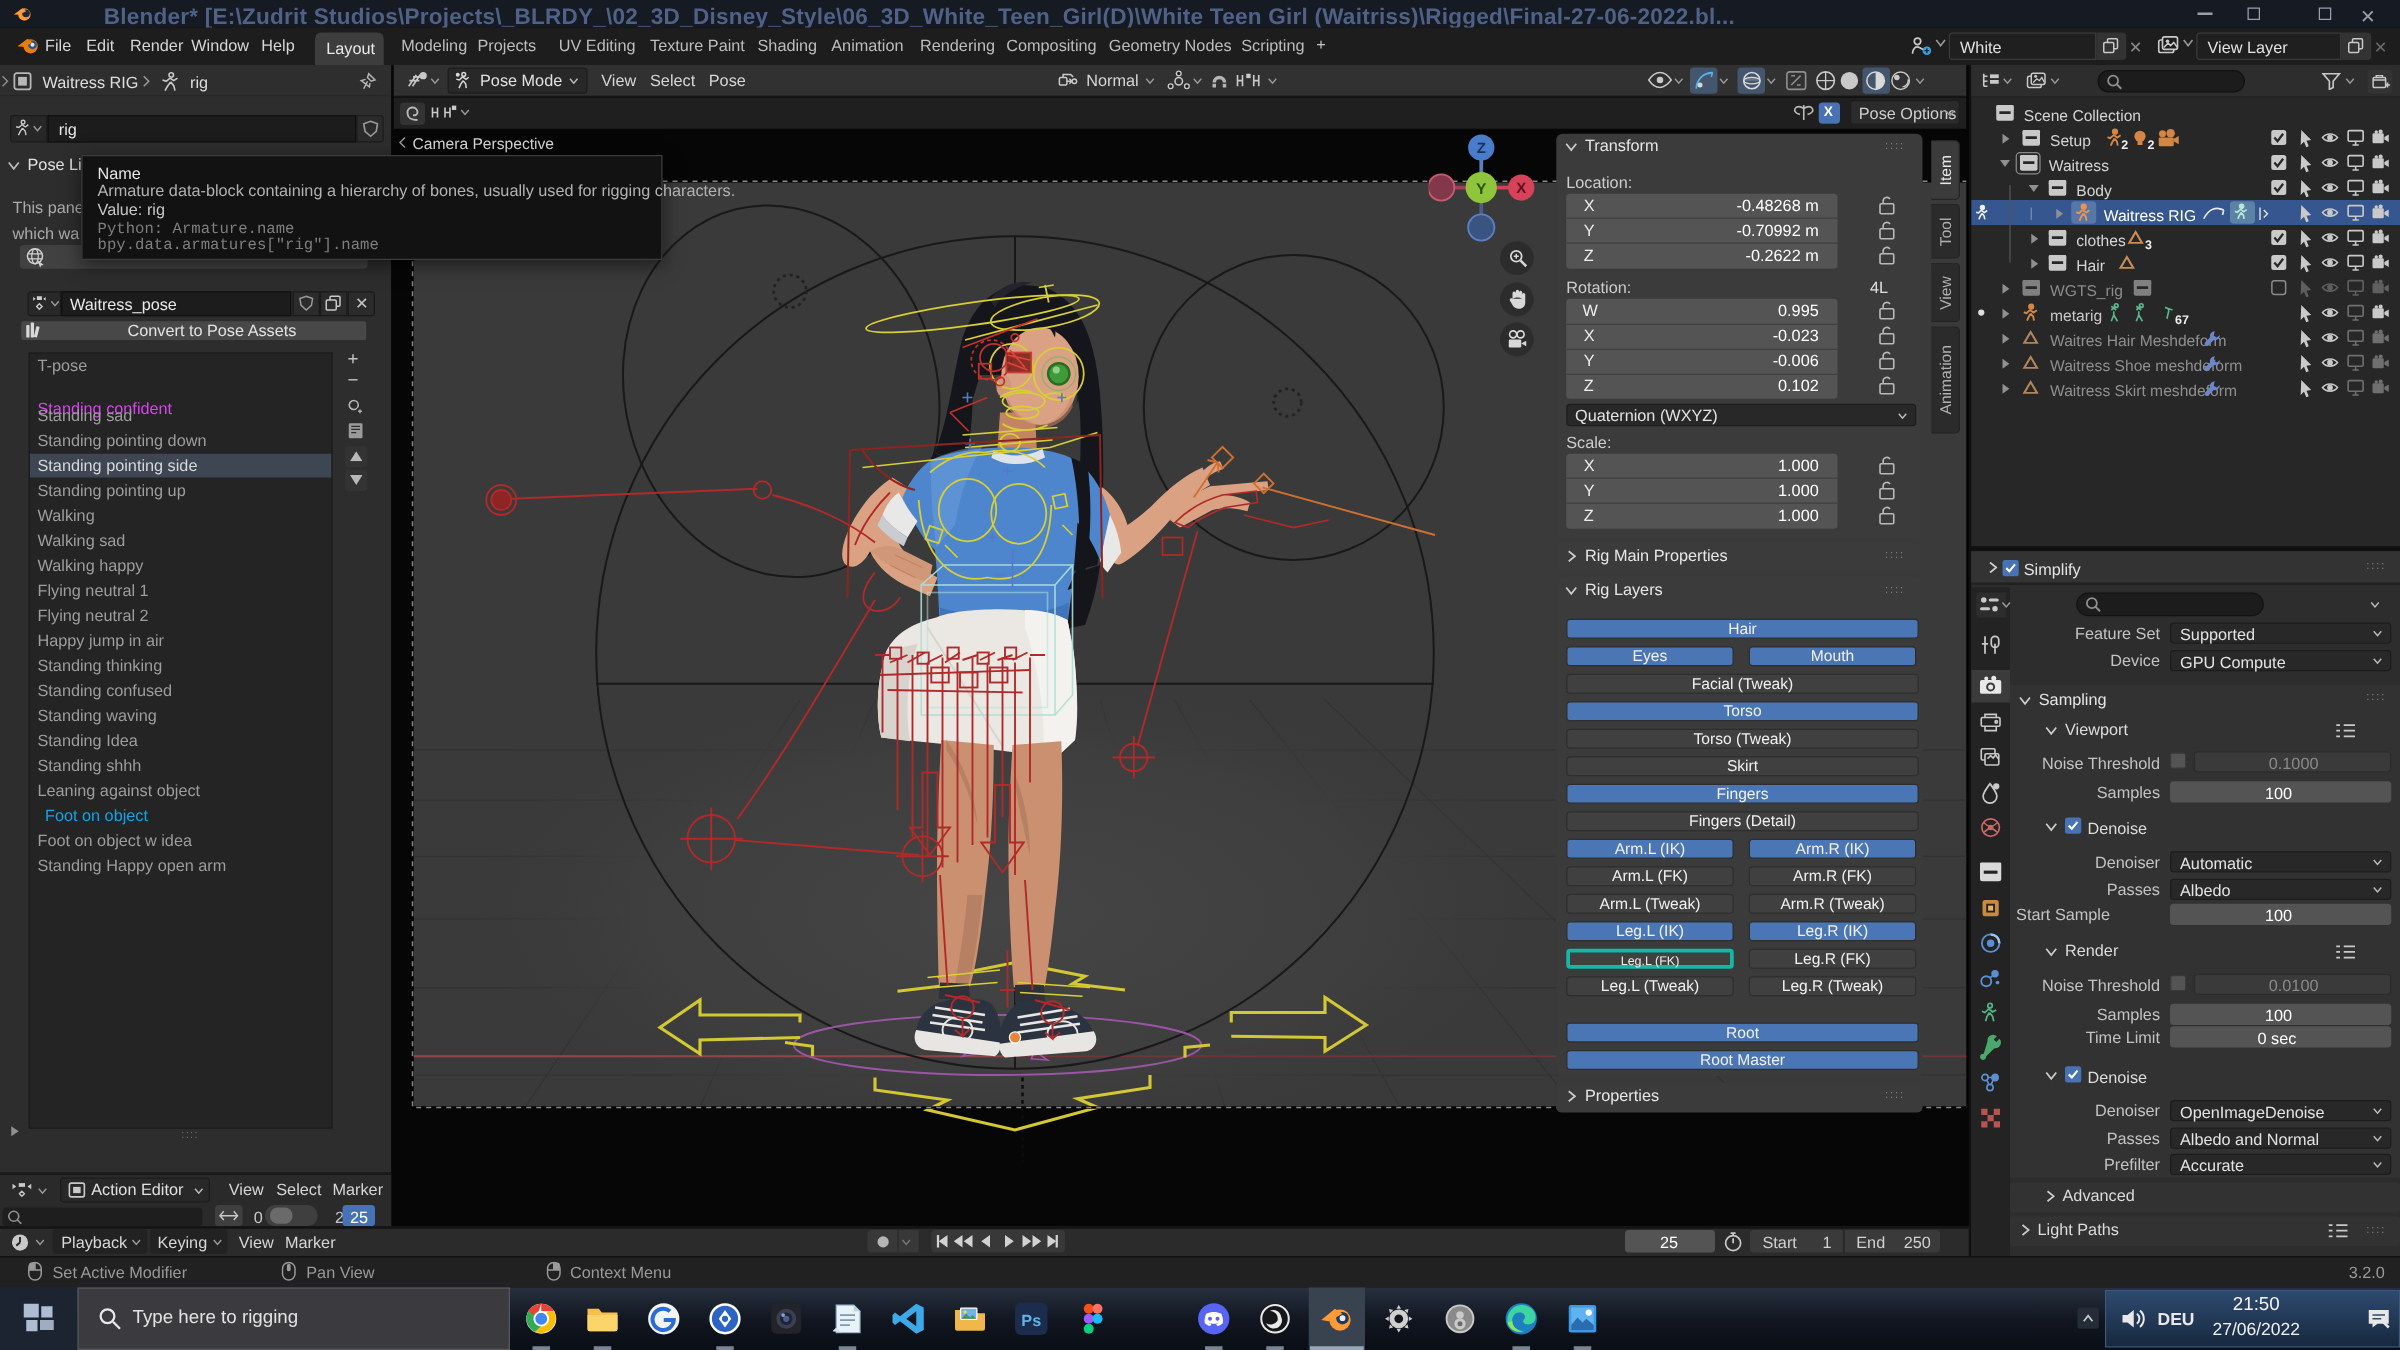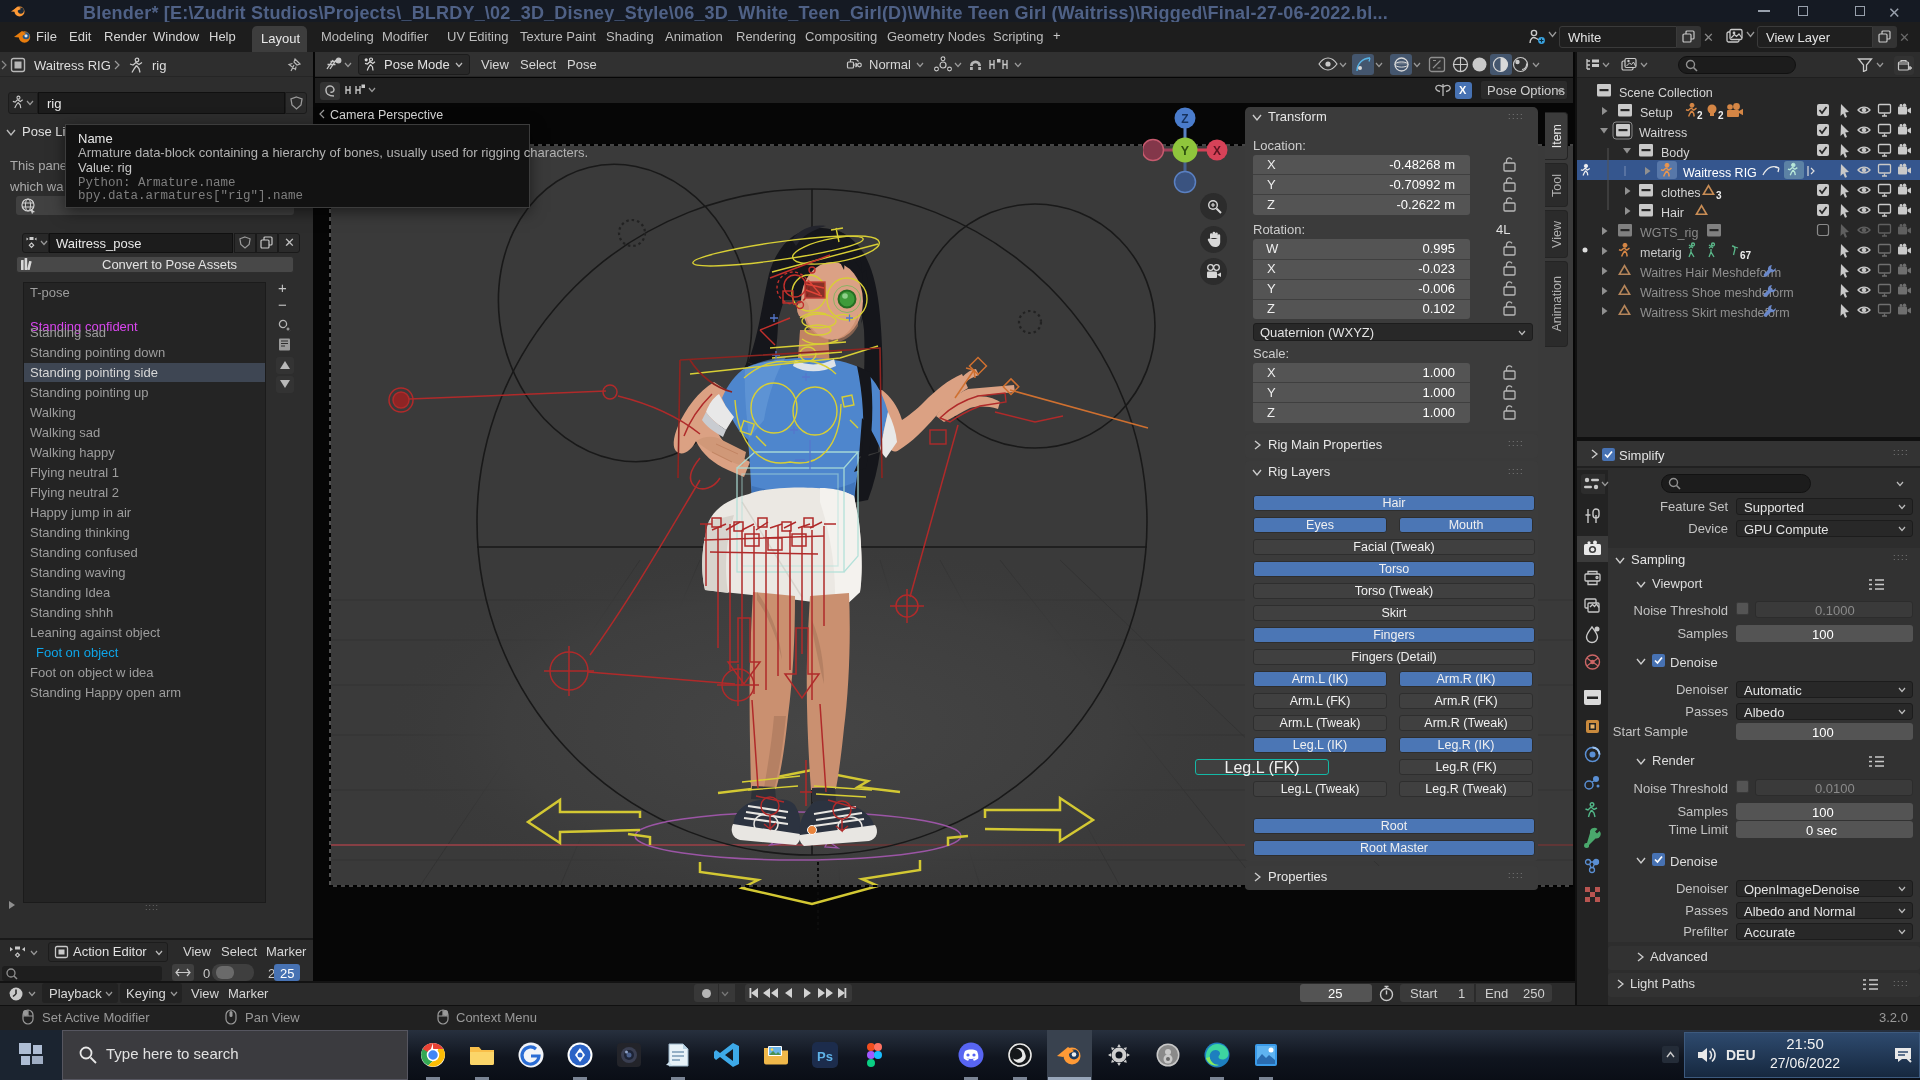--- a/index.html
+++ b/index.html
@@ -36,21 +36,21 @@
     </svg>
 </div>
 <div class="txt abs" style="left:36px;top:29px;">File</div>
 <div class="txt abs" style="left:69px;top:29px;">Edit</div>
 <div class="txt abs" style="left:104px;top:29px;">Render</div>
 <div class="txt abs" style="left:153px;top:29px;">Window</div>
 <div class="txt abs" style="left:209px;top:29px;">Help</div>
 <div class="abs" style="left:252px;top:26px;width:55px;height:26px;background:#3d3d3d;border-radius:5px 5px 0 0;"></div>
 <div class="txt abs" style="left:261px;top:31px;color:#e9e9e9;">Layout</div>
 <div class="txt abs" style="left:321px;top:29px;color:#bdbdbd;">Modeling</div>
-<div class="txt abs" style="left:382px;top:29px;color:#bdbdbd;">Modifier</div>
+<div class="txt abs" style="left:382px;top:29px;color:#bdbdbd;">Projects</div>
 <div class="txt abs" style="left:447px;top:29px;color:#bdbdbd;">UV Editing</div>
 <div class="txt abs" style="left:520px;top:29px;color:#bdbdbd;">Texture Paint</div>
 <div class="txt abs" style="left:606px;top:29px;color:#bdbdbd;">Shading</div>
 <div class="txt abs" style="left:665px;top:29px;color:#bdbdbd;">Animation</div>
 <div class="txt abs" style="left:736px;top:29px;color:#bdbdbd;">Rendering</div>
 <div class="txt abs" style="left:805px;top:29px;color:#bdbdbd;">Compositing</div>
 <div class="txt abs" style="left:887px;top:29px;color:#bdbdbd;">Geometry Nodes</div>
 <div class="txt abs" style="left:993px;top:29px;color:#bdbdbd;">Scripting</div>
 <div class="txt abs" style="left:1053px;top:28px;color:#c8c8c8;">+</div>
 
@@ -861,21 +861,21 @@
 <div class="abs" style="left:1253px;top:627px;width:282px;height:16px;background:#4b76b5;border:1px solid #2e2e2e;border-radius:3px;color:#f0f0f0;font-size:12.5px;text-align:center;line-height:15px;">Fingers</div>
 <div class="abs" style="left:1253px;top:649px;width:282px;height:16px;background:#404040;border:1px solid #2e2e2e;border-radius:3px;color:#f0f0f0;font-size:12.5px;text-align:center;line-height:15px;">Fingers (Detail)</div>
 <div class="abs" style="left:1253px;top:671px;width:134px;height:16px;background:#4b76b5;border:1px solid #2e2e2e;border-radius:3px;color:#f0f0f0;font-size:12.5px;text-align:center;line-height:15px;">Arm.L (IK)</div>
 <div class="abs" style="left:1399px;top:671px;width:134px;height:16px;background:#4b76b5;border:1px solid #2e2e2e;border-radius:3px;color:#f0f0f0;font-size:12.5px;text-align:center;line-height:15px;">Arm.R (IK)</div>
 <div class="abs" style="left:1253px;top:693px;width:134px;height:16px;background:#404040;border:1px solid #2e2e2e;border-radius:3px;color:#f0f0f0;font-size:12.5px;text-align:center;line-height:15px;">Arm.L (FK)</div>
 <div class="abs" style="left:1399px;top:693px;width:134px;height:16px;background:#404040;border:1px solid #2e2e2e;border-radius:3px;color:#f0f0f0;font-size:12.5px;text-align:center;line-height:15px;">Arm.R (FK)</div>
 <div class="abs" style="left:1253px;top:715px;width:134px;height:16px;background:#404040;border:1px solid #2e2e2e;border-radius:3px;color:#f0f0f0;font-size:12.5px;text-align:center;line-height:15px;">Arm.L (Tweak)</div>
 <div class="abs" style="left:1399px;top:715px;width:134px;height:16px;background:#404040;border:1px solid #2e2e2e;border-radius:3px;color:#f0f0f0;font-size:12.5px;text-align:center;line-height:15px;">Arm.R (Tweak)</div>
 <div class="abs" style="left:1253px;top:737px;width:134px;height:16px;background:#4b76b5;border:1px solid #2e2e2e;border-radius:3px;color:#f0f0f0;font-size:12.5px;text-align:center;line-height:15px;">Leg.L (IK)</div>
 <div class="abs" style="left:1399px;top:737px;width:134px;height:16px;background:#4b76b5;border:1px solid #2e2e2e;border-radius:3px;color:#f0f0f0;font-size:12.5px;text-align:center;line-height:15px;">Leg.R (IK)</div>
-<div class="abs" style="left:1195px;top:759px;width:134px;height:16px;background:#404040;border:1px solid #14b8a6;border-radius:3px;color:#f0f0f0;font-size:16px;text-align:center;line-height:15px;">Leg.L (FK)</div>
+<div class="abs" style="left:1253px;top:759px;width:134px;height:16px;background:#404040;border:3px solid #14b8a6;border-radius:3px;color:#f0f0f0;font-size:10px;text-align:center;line-height:15px;">Leg.L (FK)</div>
 <div class="abs" style="left:1399px;top:759px;width:134px;height:16px;background:#404040;border:1px solid #2e2e2e;border-radius:3px;color:#f0f0f0;font-size:12.5px;text-align:center;line-height:15px;">Leg.R (FK)</div>
 <div class="abs" style="left:1253px;top:781px;width:134px;height:16px;background:#404040;border:1px solid #2e2e2e;border-radius:3px;color:#f0f0f0;font-size:12.5px;text-align:center;line-height:15px;">Leg.L (Tweak)</div>
 <div class="abs" style="left:1399px;top:781px;width:134px;height:16px;background:#404040;border:1px solid #2e2e2e;border-radius:3px;color:#f0f0f0;font-size:12.5px;text-align:center;line-height:15px;">Leg.R (Tweak)</div>
 <div class="abs" style="left:1253px;top:818px;width:282px;height:16px;background:#4b76b5;border:1px solid #2e2e2e;border-radius:3px;color:#f0f0f0;font-size:12.5px;text-align:center;line-height:15px;">Root</div>
 <div class="abs" style="left:1253px;top:840px;width:282px;height:16px;background:#4b76b5;border:1px solid #2e2e2e;border-radius:3px;color:#f0f0f0;font-size:12.5px;text-align:center;line-height:15px;">Root Master</div>
 <div class="abs" style="left:1245px;top:866px;width:293px;height:24px;background:#3b3b3b;border-radius:4px;"></div>
 <div class="abs" style="left:1253px;top:872px;">
     <svg width="8" height="10">
       <path d="M2 1 L7 5 L2 9" fill="none" stroke="#ccc" stroke-width="1.4"></path>
     </svg>
@@ -1704,21 +1704,21 @@
       </g>
     </svg>
   </div>
 <div class="abs" style="left:62px;top:1030px;width:346px;height:50px;background:#3b3b3f;border:1px solid #565660;"></div>
 <div class="abs" style="left:78px;top:1045px;">
     <svg width="20" height="20" viewBox="0 0 20 20">
       <circle cx="8" cy="8" r="5.5" fill="none" stroke="#e8e8e8" stroke-width="1.8"></circle>
       <path d="M12.5 12.5 L18 18" stroke="#e8e8e8" stroke-width="1.8"></path>
     </svg>
   </div>
-<div class="abs" style="left:106px;top:1045px;font-size:15px;color:#e2e2e2;white-space:nowrap;">Type here to search</div>
+<div class="abs" style="left:106px;top:1045px;font-size:15px;color:#e2e2e2;white-space:nowrap;">Type here to rigging</div>
 <div class="abs" style="left:1047px;top:1030px;width:45px;height:50px;background:#39424f;"></div>
 <div class="abs" style="left:418px;top:1040px;width:30px;height:30px;">
     <svg width="30" height="30" viewBox="0 0 30 30">
       <circle cx="15" cy="15" r="12" fill="#fff"></circle>
       <path d="M15 3 a12 12 0 0 1 10.4 6 L15 9 Z M15 3 a12 12 0 0 0 -10.4 6 l5.2 9 Z" fill="#ea4335"></path>
       <path d="M4.6 9 a12 12 0 0 0 5.6 16.6 L15 21 l-5.2 -9 Z" fill="#34a853"></path>
       <path d="M25.4 9 a12 12 0 0 1 -15.2 16.6 L15 21 l5.2 -12 Z" fill="#fbbc05"></path>
       <circle cx="15" cy="15" r="5.5" fill="#4286f5" stroke="#fff" stroke-width="1.5"></circle>
     </svg>
   </div>

